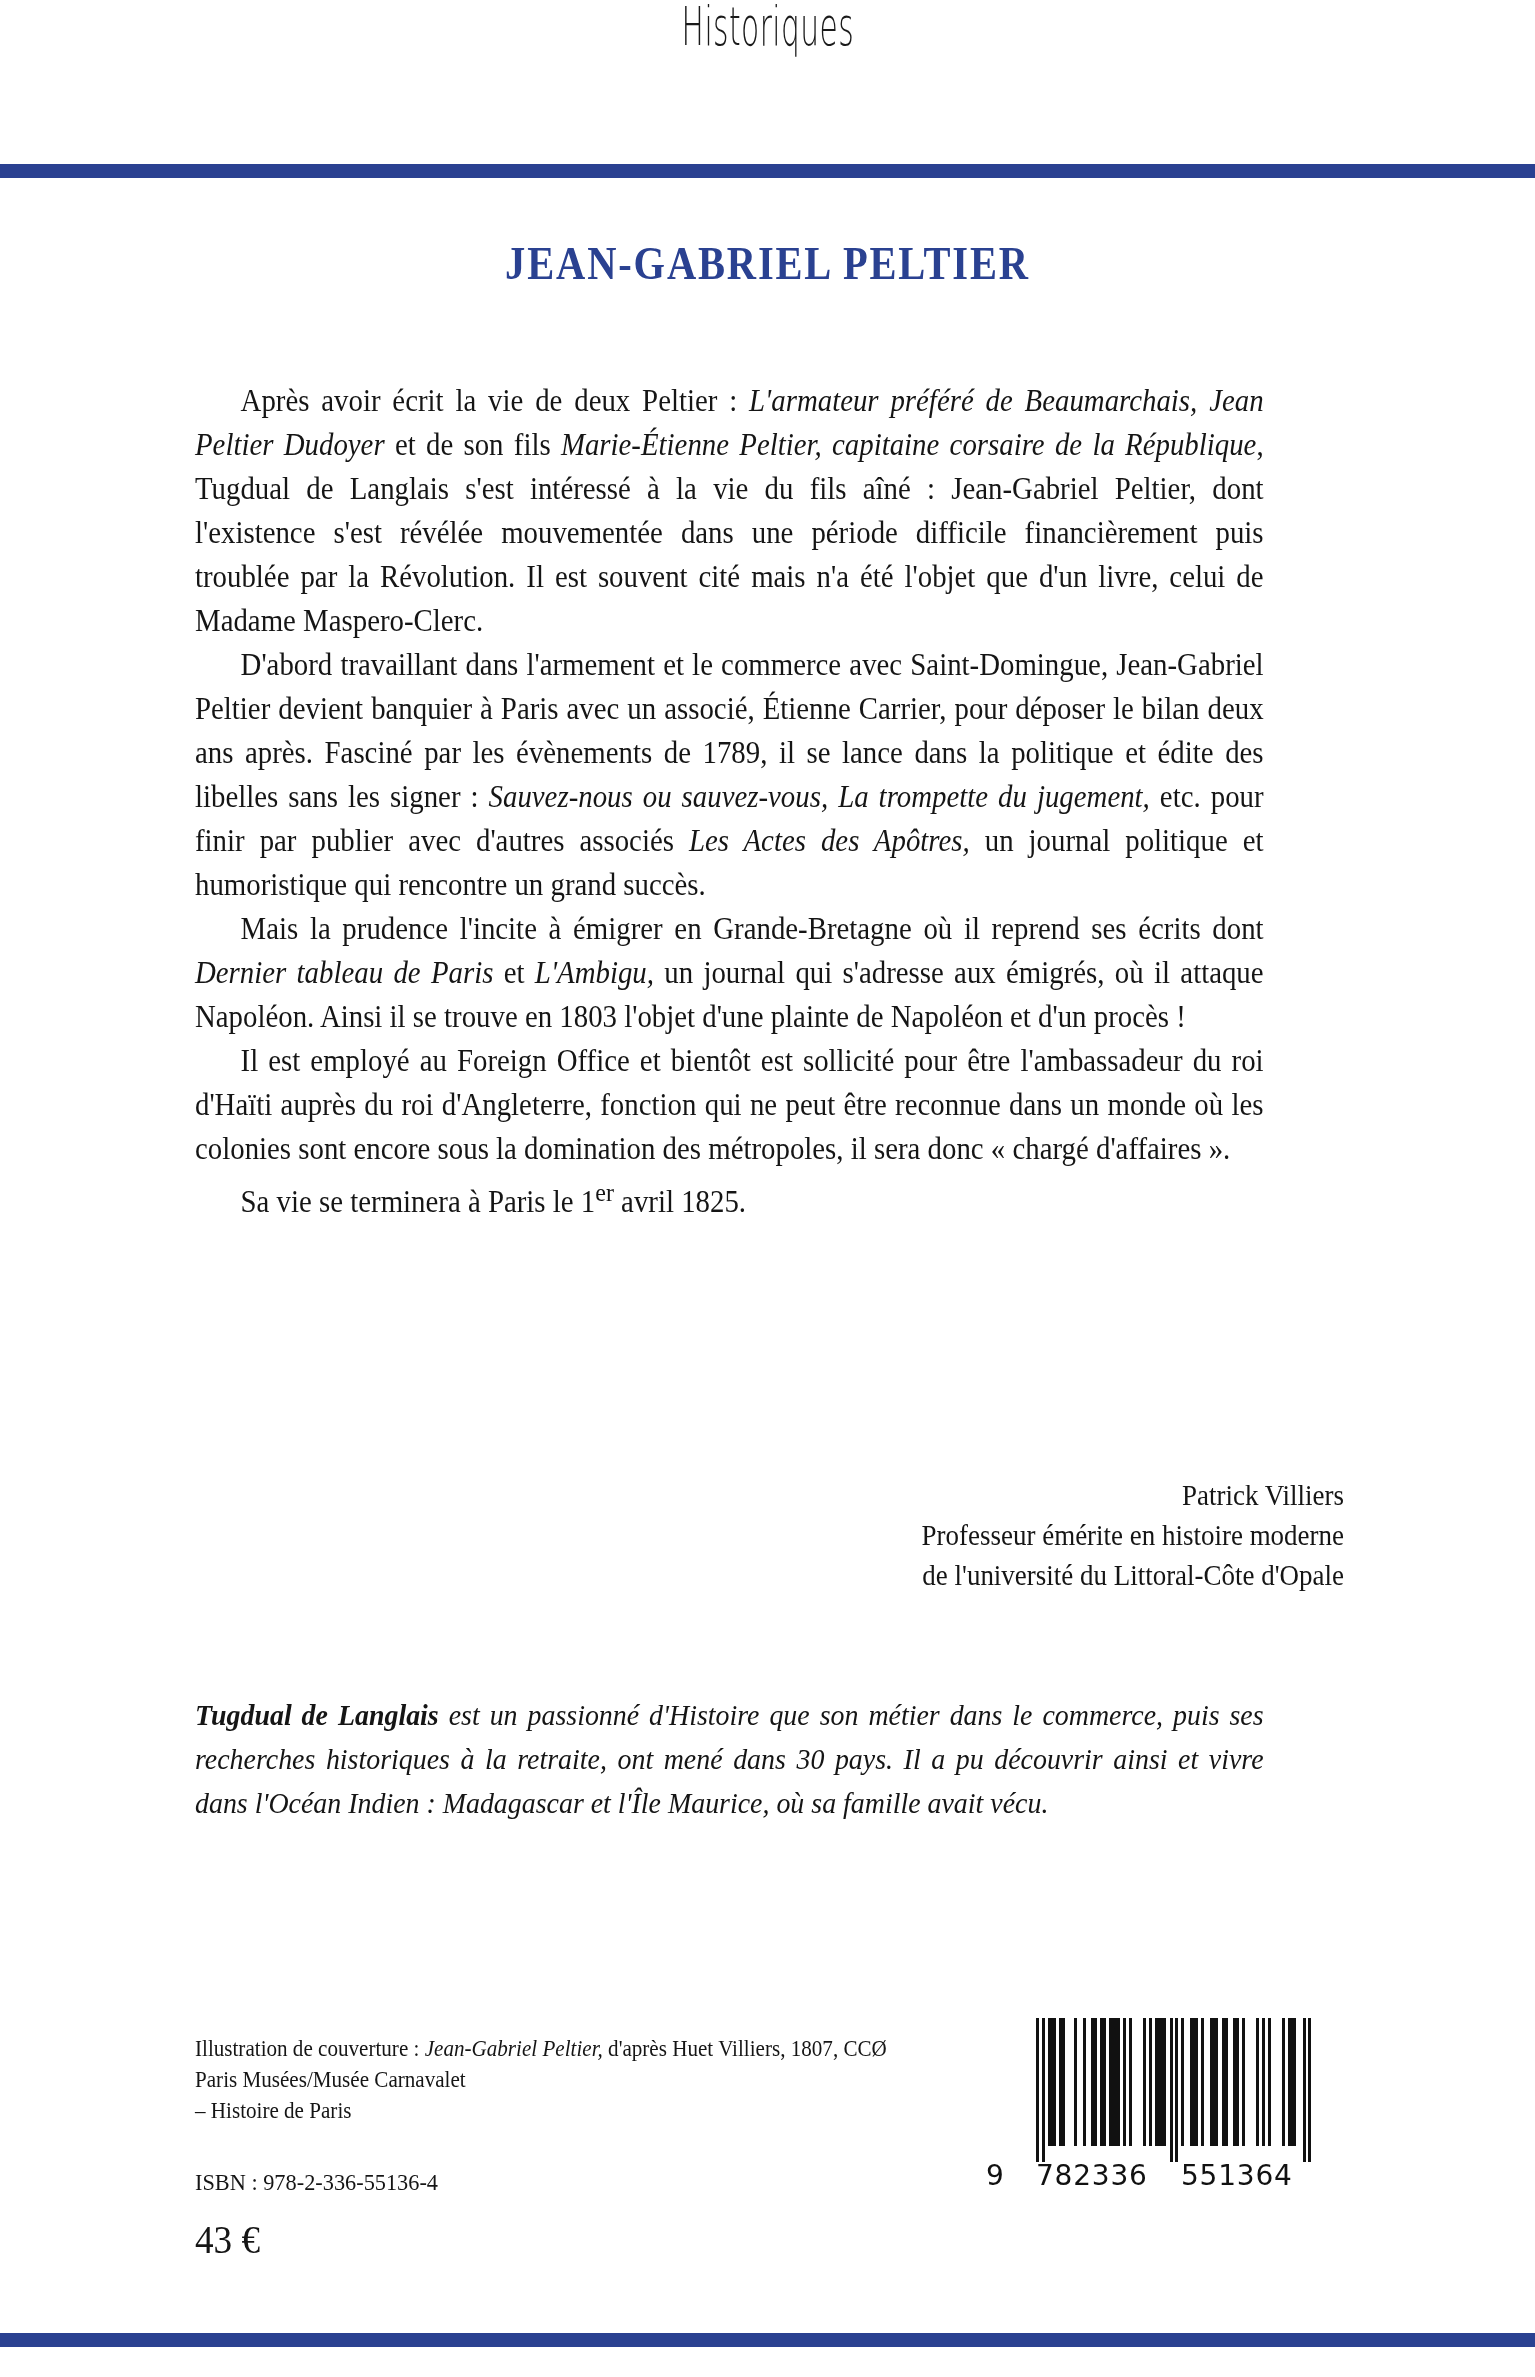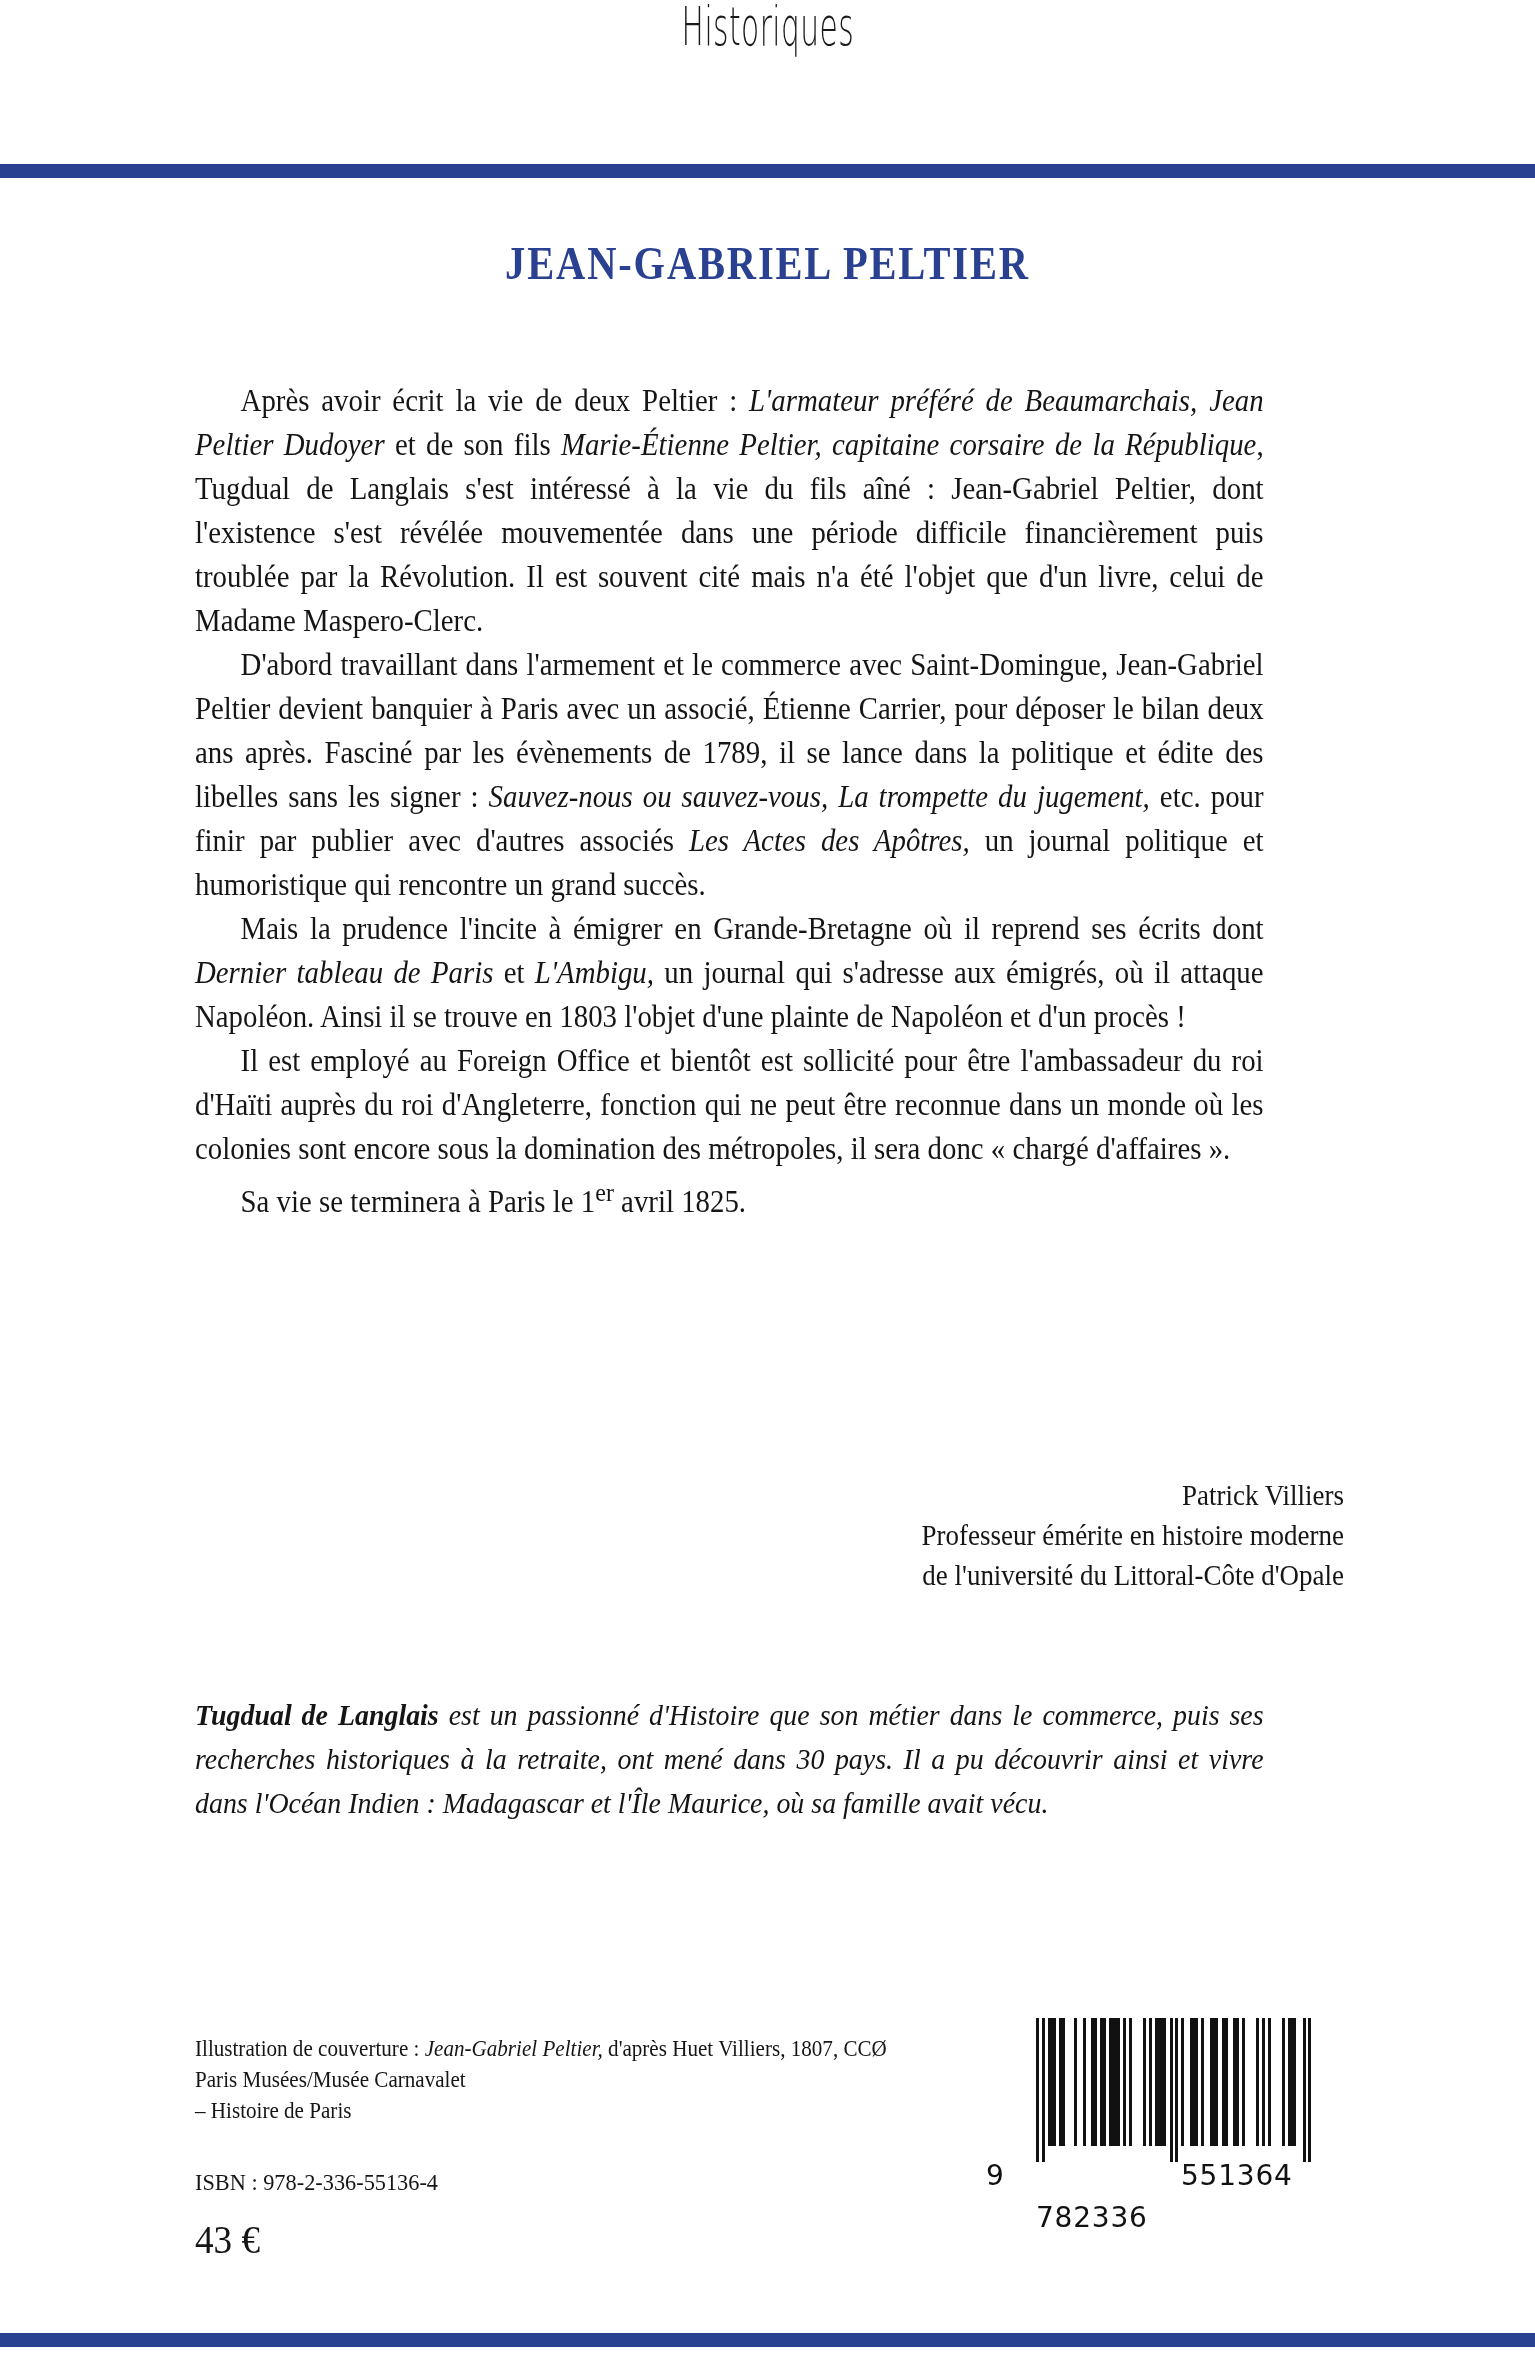--- a/index.html
+++ b/index.html
@@ -181,21 +181,21 @@
     top: 141px;
     left: 0;
     width: 327px;
     height: 28.5px;
     font-family: "DejaVu Sans", sans-serif;
     font-size: 28px;
     color: #111111;
     letter-spacing: 0.8px;
   }
   .barcode-digits .d-lead { position: absolute; left: 0px; top: 0; }
-  .barcode-digits .d-left { position: absolute; left: 50px; top: 0; margin-top: 42px; }
+  .barcode-digits .d-left { position: absolute; left: 50px; top: 0; }
   .barcode-digits .d-right { position: absolute; left: 195px; top: 0; }
 
   
   .bottom-rule {
     position: absolute;
     bottom: 30px;
     left: 0;
     width: 1535px;
     height: 14.3px;
     background: #2a4191;

